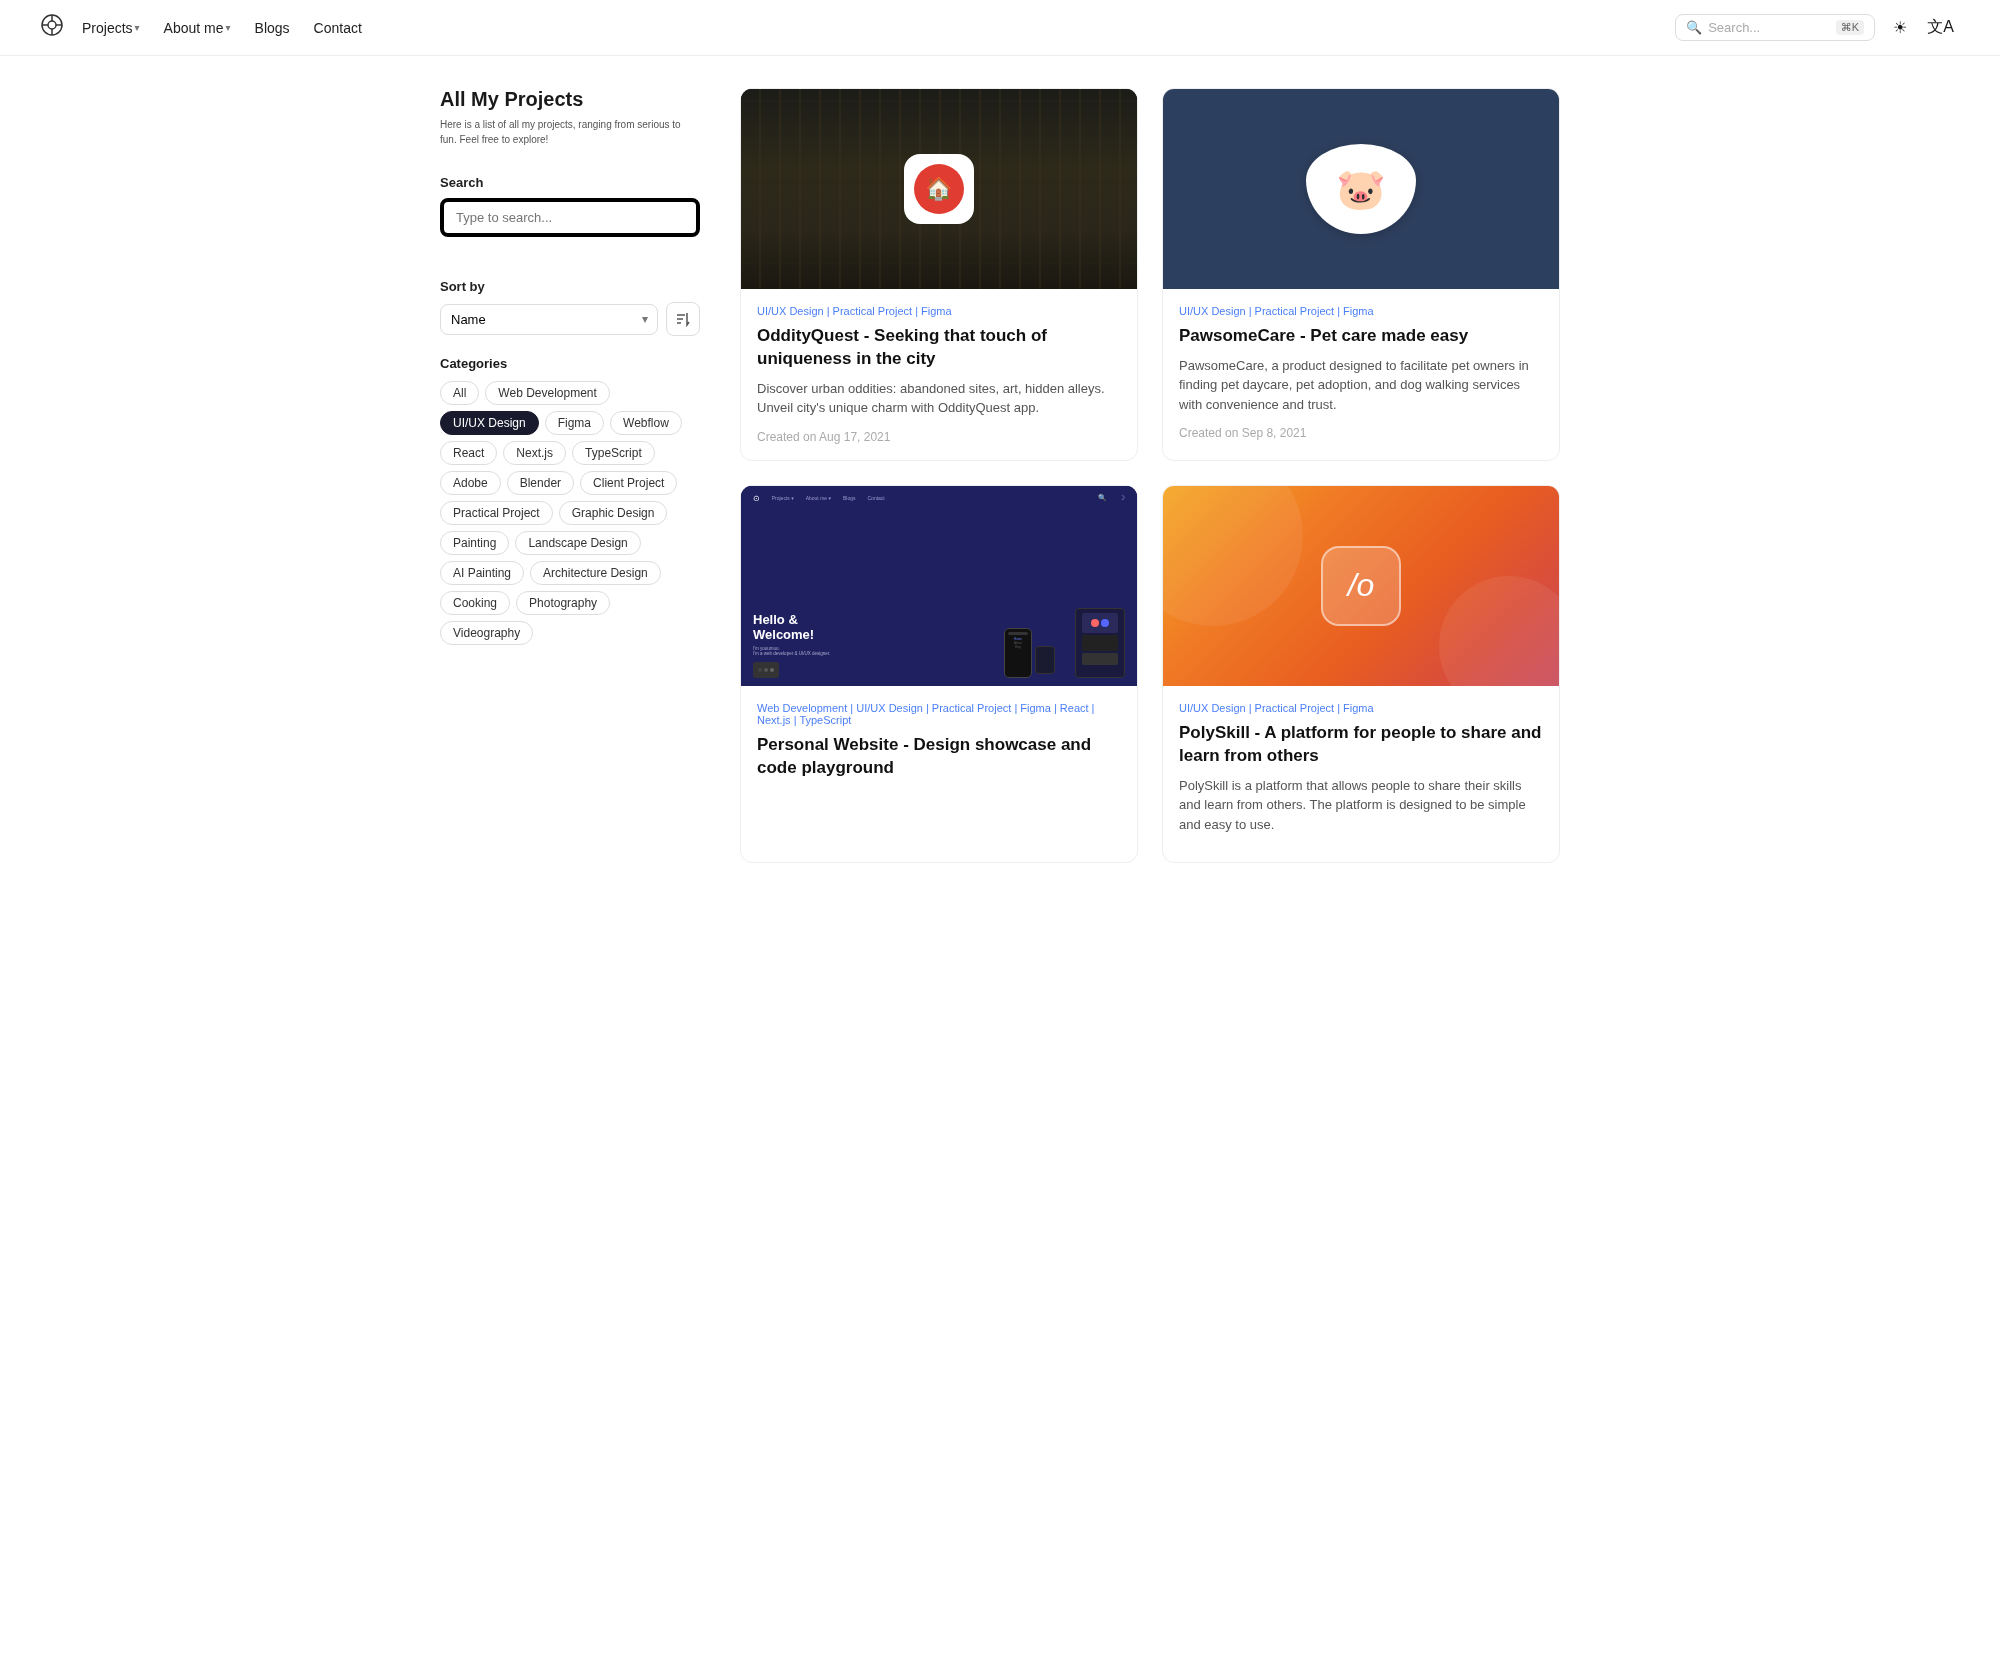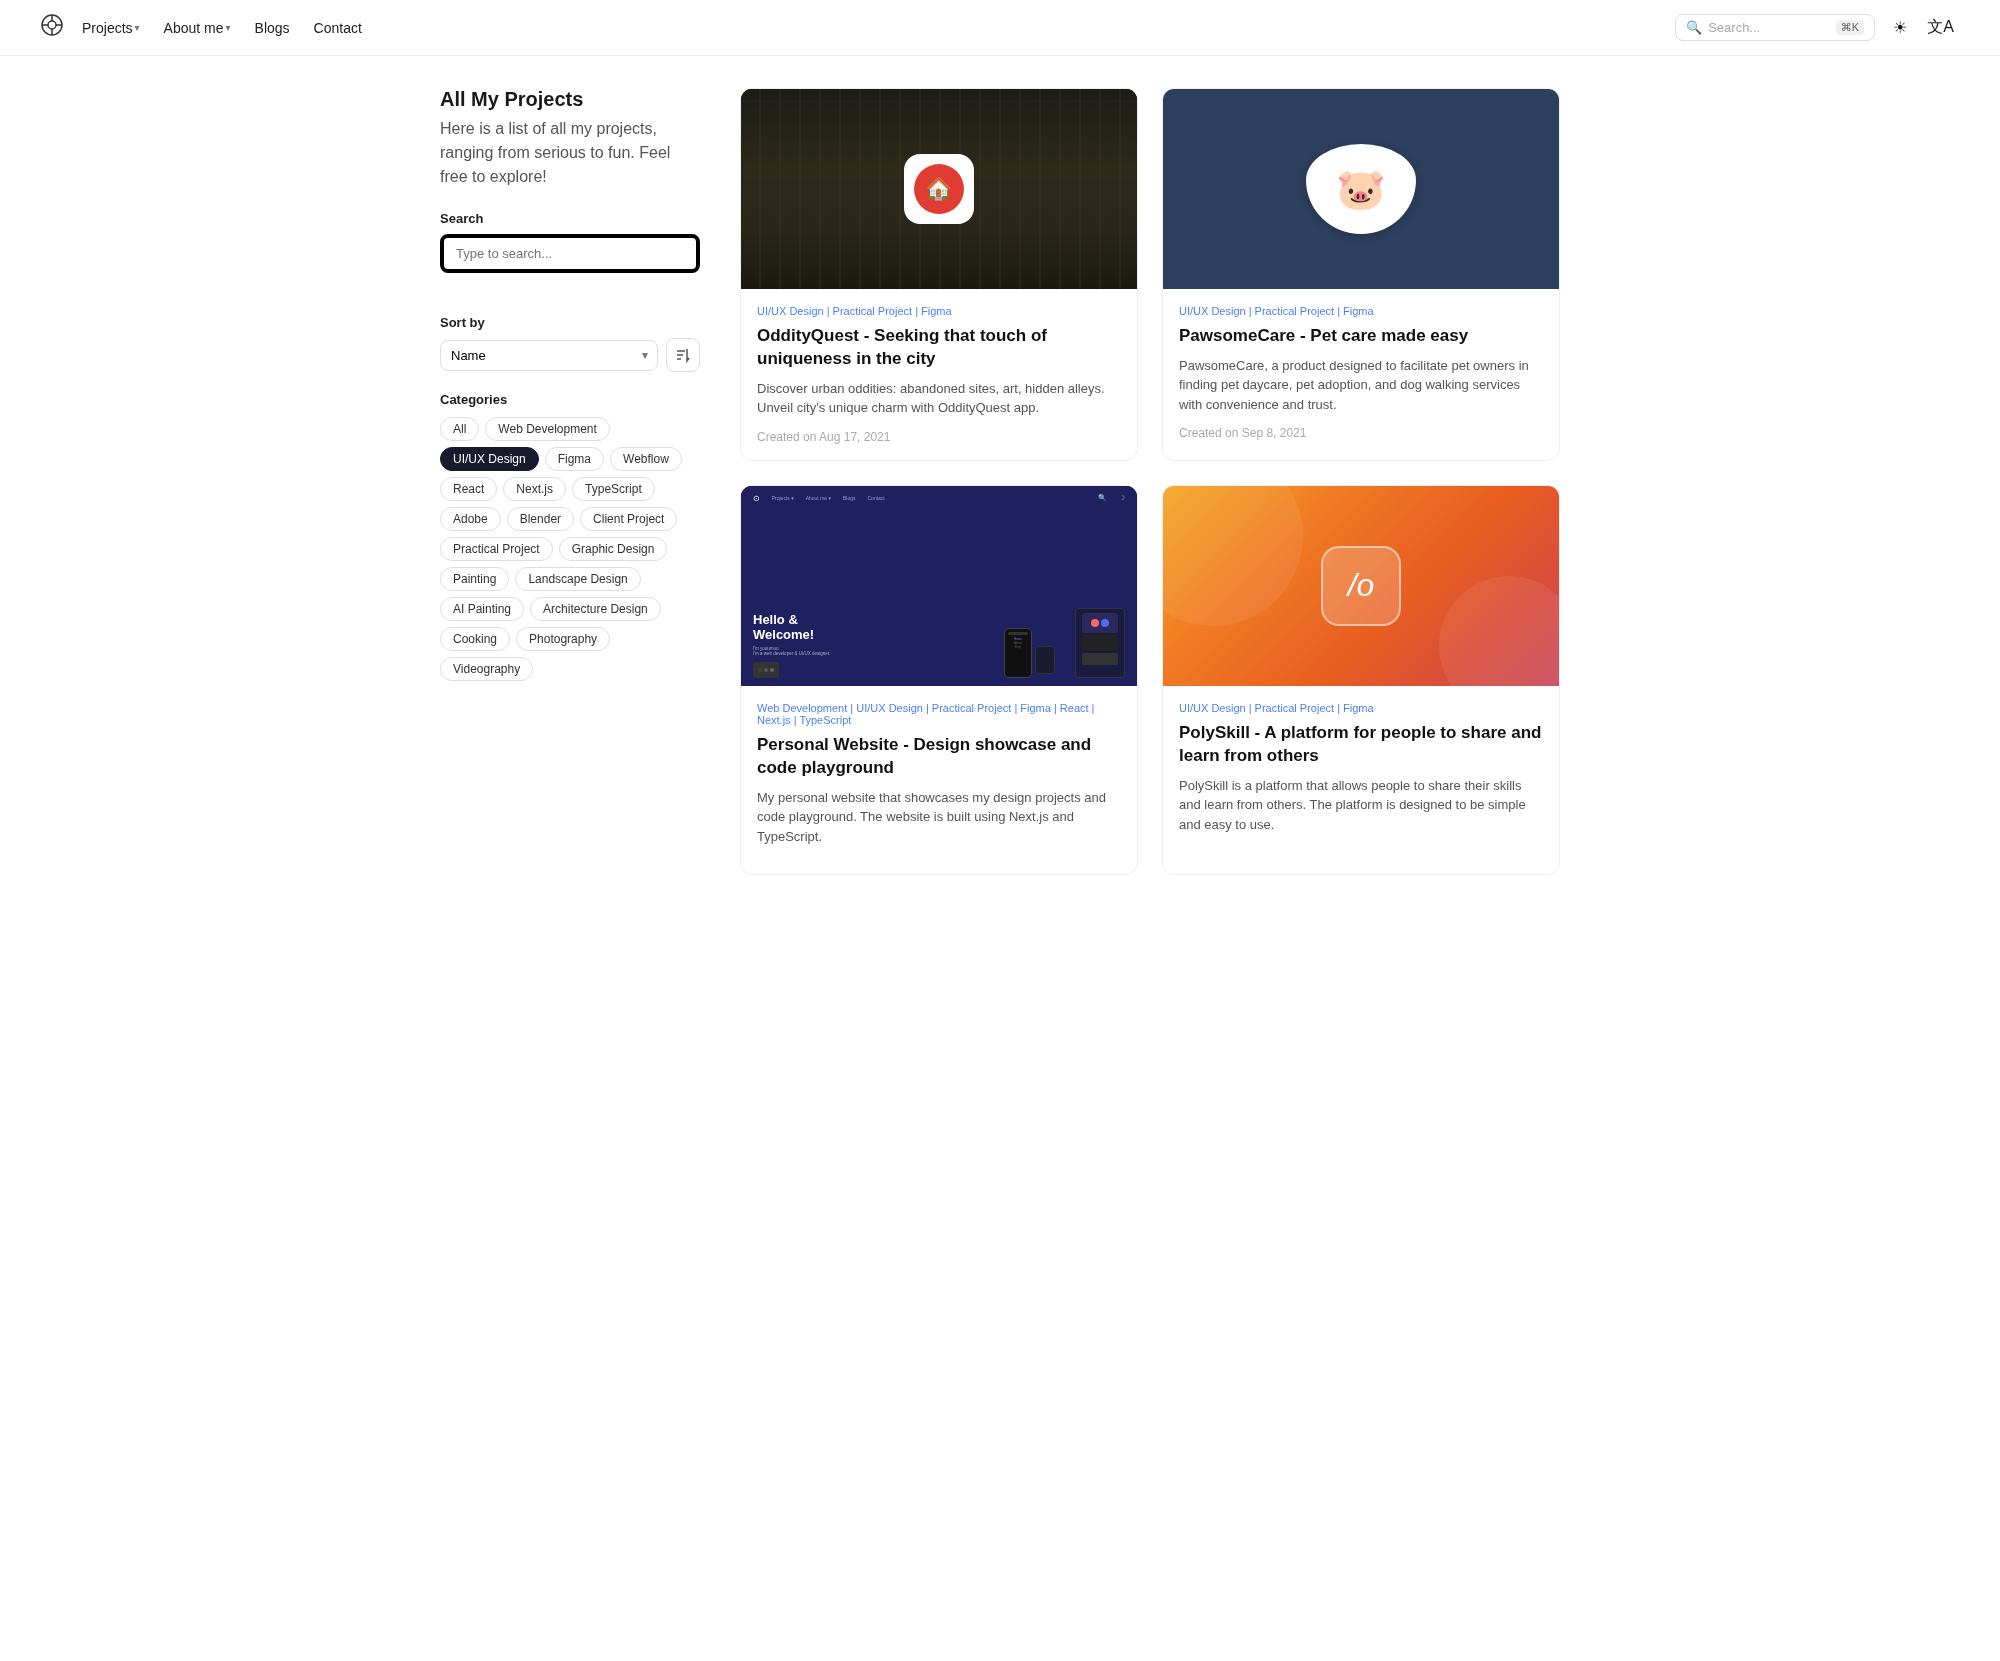--- a/index.html
+++ b/index.html
@@ -27,21 +27,21 @@
     }
     .header-icons { display: flex; align-items: center; gap: 8px; margin-left: 12px; }
     .header-icon-btn { padding: 6px; cursor: pointer; border-radius: 6px; font-size: 16px; }
 
     
     .page-content { display: flex; padding: 0 40px; gap: 40px; max-width: 1200px; margin: 0 auto; }
 
     
     .sidebar { width: 260px; min-width: 220px; padding: 32px 0; flex-shrink: 0; }
     .sidebar-title { font-size: 20px; font-weight: 700; margin-bottom: 6px; }
-    .sidebar-desc { font-size: 16px; color: #555; line-height: 1.5; margin-bottom: 22px; }
+    .sidebar-desc { font-size: 10px; color: #555; line-height: 1.5; margin-bottom: 28px; }
 
     .sidebar-section-label { font-size: 13px; font-weight: 600; margin-bottom: 8px; color: #222; margin-top: 22px; }
     .sidebar-search {
       width: 100%; border: 4px solid #000000; border-radius: 8px; padding: 8px 12px;
       font-size: 13px; color: #aaa; margin-bottom: 20px; outline: none;
     }
 
     .sort-row { display: flex; align-items: center; gap: 8px; margin-bottom: 20px; }
     .sort-select-wrapper {
       flex: 1; position: relative;
@@ -325,21 +325,20 @@
                   <div style="width:36px;height:16px;background:#222;border-radius:2px;"></div>
                   <div style="width:36px;height:12px;background:#333;border-radius:2px;"></div>
                 </div>
               </div>
             </div>
           </div>
         </div>
         <div class="card-body">
           <div class="card-tags">Web Development | UI/UX Design | Practical Project | Figma | React | Next.js | TypeScript</div>
           <div class="card-title">Personal Website - Design showcase and code playground</div>
-          <div class="card-desc">My personal website that showcases my design projects and code playground. The website is built using Next.js and TypeScript.</div>
         </div>
       </div>
 
       <div class="project-card">
         <div class="card-image card4-bg">
           <div class="card4-gradient">
 
             <div style="position:absolute;width:180px;height:180px;background:rgba(255,255,255,0.07);border-radius:50%;top:-40px;left:-40px;"></div>
             <div style="position:absolute;width:140px;height:140px;background:rgba(255,255,255,0.07);border-radius:50%;bottom:-30px;right:-20px;"></div>
             <div class="card4-logo">

